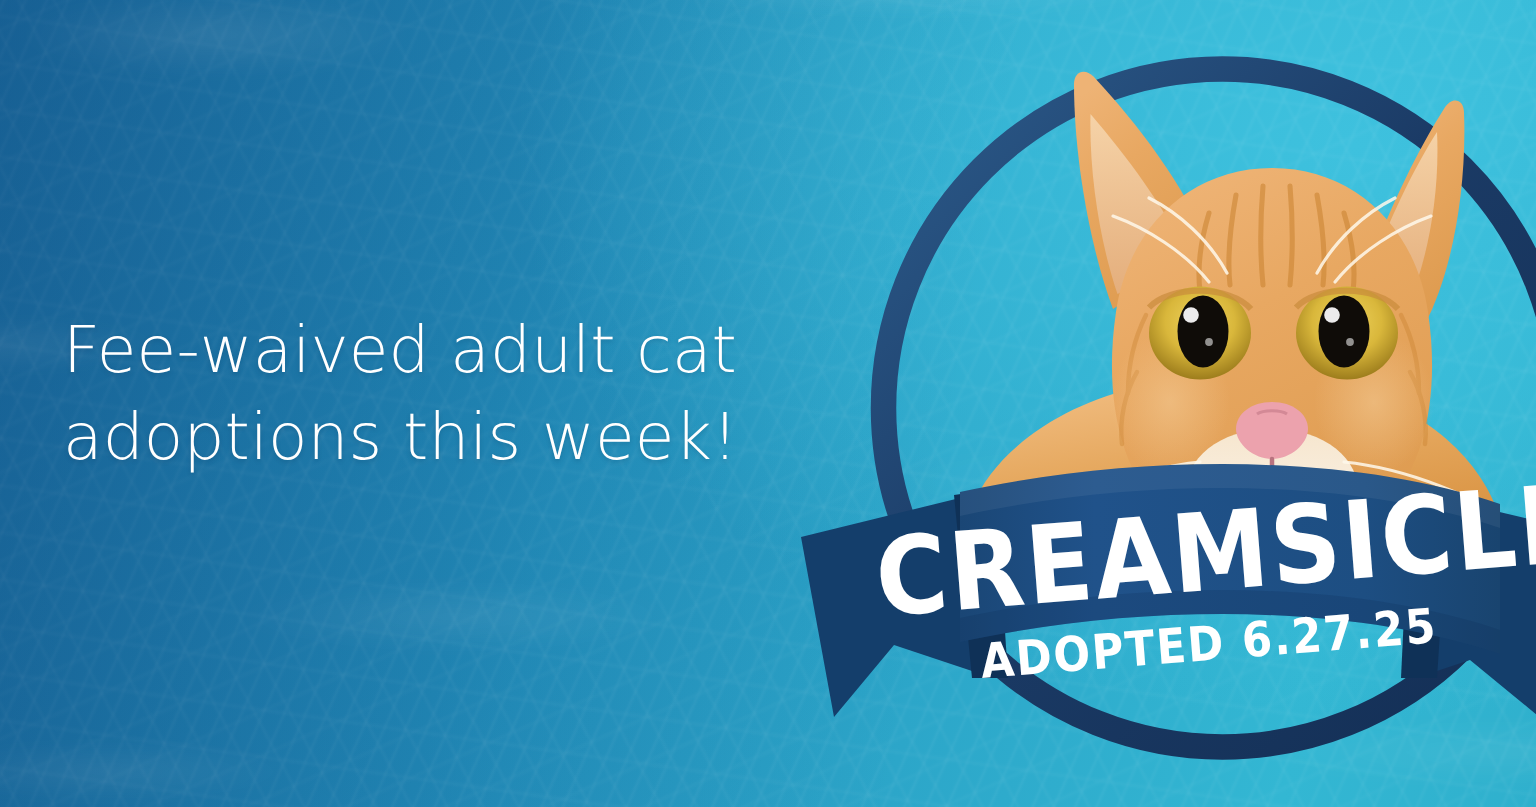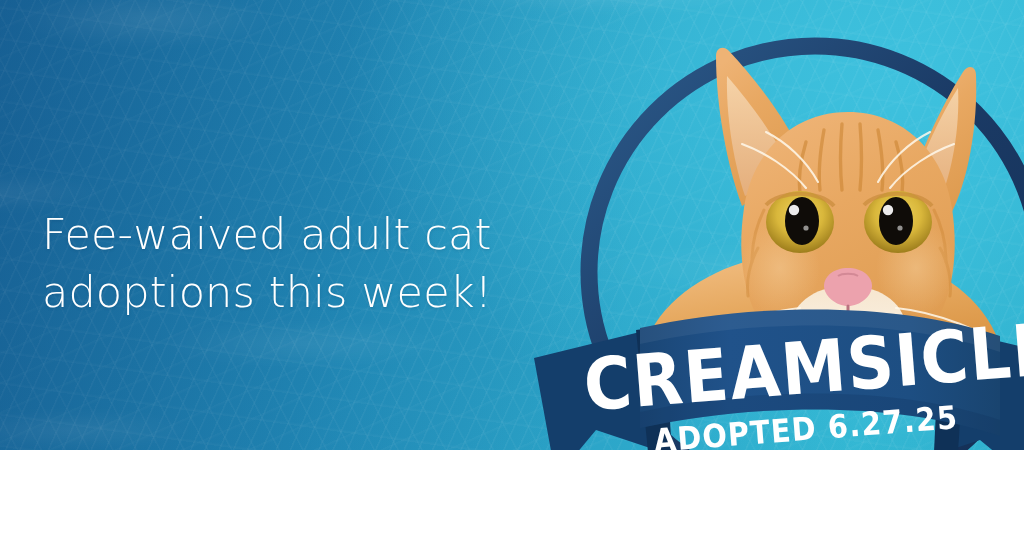--- a/index.html
+++ b/index.html
@@ -8,21 +8,21 @@
     padding: 0;
     background: #ffffff;
   }
   body {
     font-family: "Liberation Sans", sans-serif;
   }
 
   #banner-root {
     position: relative;
     width: 1024px;
-    height: 450px;
+    height: 538px;
     overflow: hidden;
     background: #15803d;
   }
 
   
   .bg-base {
     position: absolute;
     inset: 0;
     background:
       radial-gradient(ellipse 900px 620px at 88% 18%, #3ec1de 0%, rgba(62,193,222,0) 62%),

